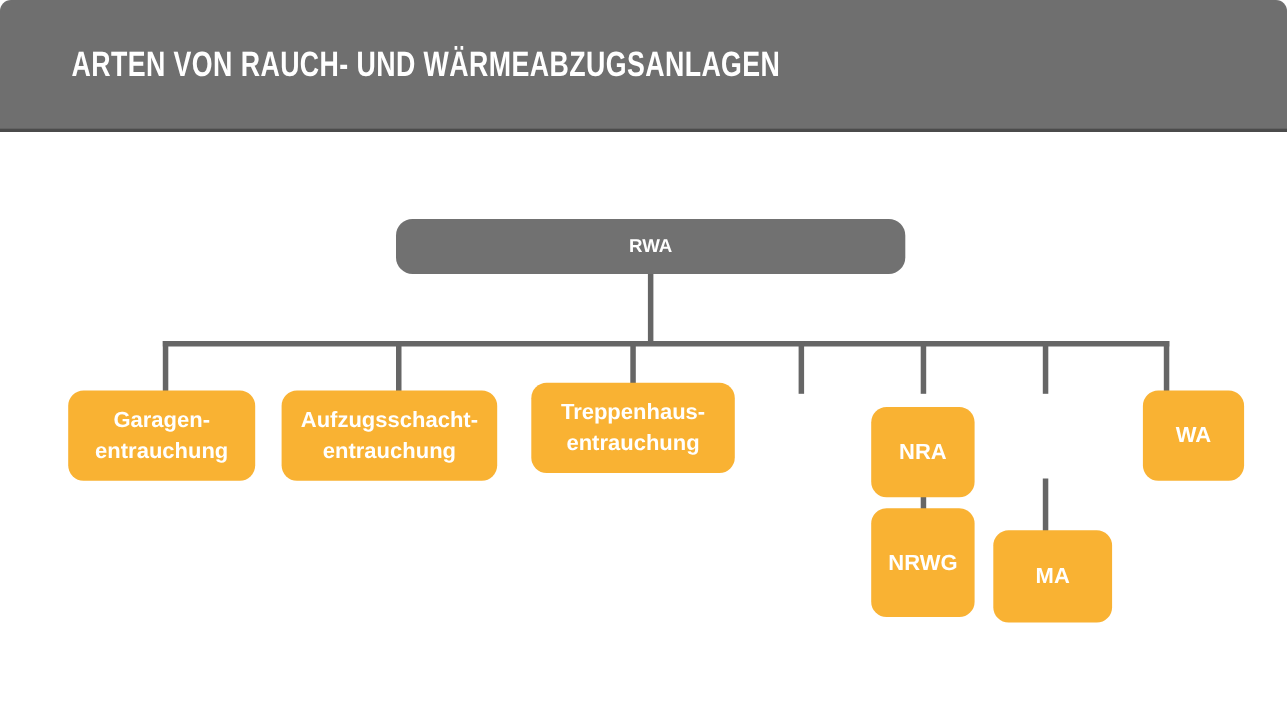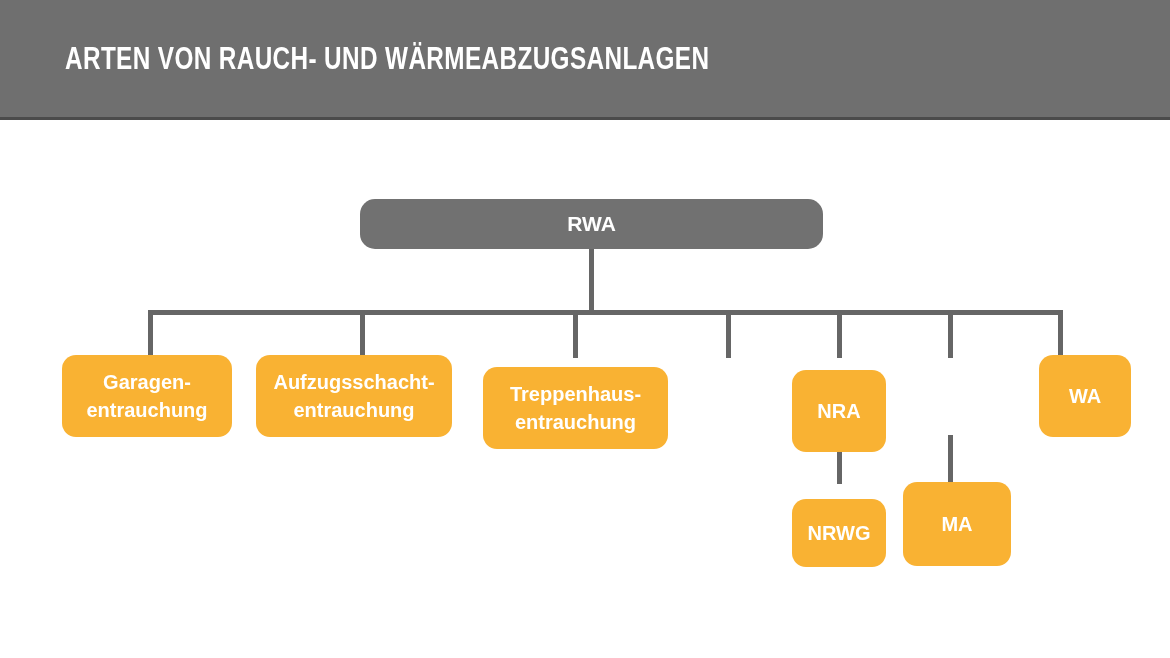--- a/index.html
+++ b/index.html
@@ -7,20 +7,21 @@
     padding: 0;
     background: #ffffff;
     font-family: "Liberation Sans", "DejaVu Sans", sans-serif;
   }
   .stage {
     position: relative;
     width: 1170px;
     height: 658px;
     background: #ffffff;
     overflow: hidden;
+    border-radius: 10px;
   }
   
   .topbar {
     position: absolute;
     left: 0; top: 0;
     width: 1170px;
     height: 120px;
     background: #6F6F6F;
     border-bottom: 3px solid #4B4B4B;
     display: flex;
@@ -61,21 +62,21 @@
     display: flex;
     align-items: center;
     justify-content: center;
     text-align: center;
     white-space: pre-line;
     box-sizing: border-box;
   }
   .node.root {
     background: #717171;
     border-radius: 15px;
-    font-size: 21px;
+    font-size: 17px;
   }
 </style>
 </head>
 <body>
 
 <div class="stage">
 
   <header class="topbar">
     <h1 class="title">ARTEN VON RAUCH- UND WÄRMEABZUGSANLAGEN</h1>
   </header>
@@ -93,22 +94,22 @@
     <div class="conn v" style="left:1058px; top:188px; height:48px"></div>
     <div class="conn v" style="left:837px;  top:313px; height:49px"></div>
     <div class="conn v" style="left:948px;  top:313px; height:49px"></div>
 
     <div class="node root" style="left:360px; top:77px; width:463px; height:50px">RWA</div>
 
     <div class="node" style="left:62px; top:233px; width:170px; height:82px">Garagen-
 entrauchung</div>
     <div class="node" style="left:256px; top:233px; width:196px; height:82px">Aufzugsschacht-
 entrauchung</div>
-    <div class="node" style="left:483px; top:245px; width:185px; height:82px">Treppenhaus-
+    <div class="node" style="left:483px; top:226px; width:185px; height:82px">Treppenhaus-
 entrauchung</div>
     <div class="node" style="left:792px; top:248px; width:94px; height:82px">NRA</div>
     <div class="node" style="left:1039px; top:233px; width:92px; height:82px">WA</div>
 
-    <div class="node" style="left:792px; top:377px; width:94px; height:68px">NRWG</div>
+    <div class="node" style="left:792px; top:340px; width:94px; height:99px">NRWG</div>
     <div class="node" style="left:903px; top:360px; width:108px; height:84px">MA</div>
 
   </main>
 </div>
 
 </body></html>

